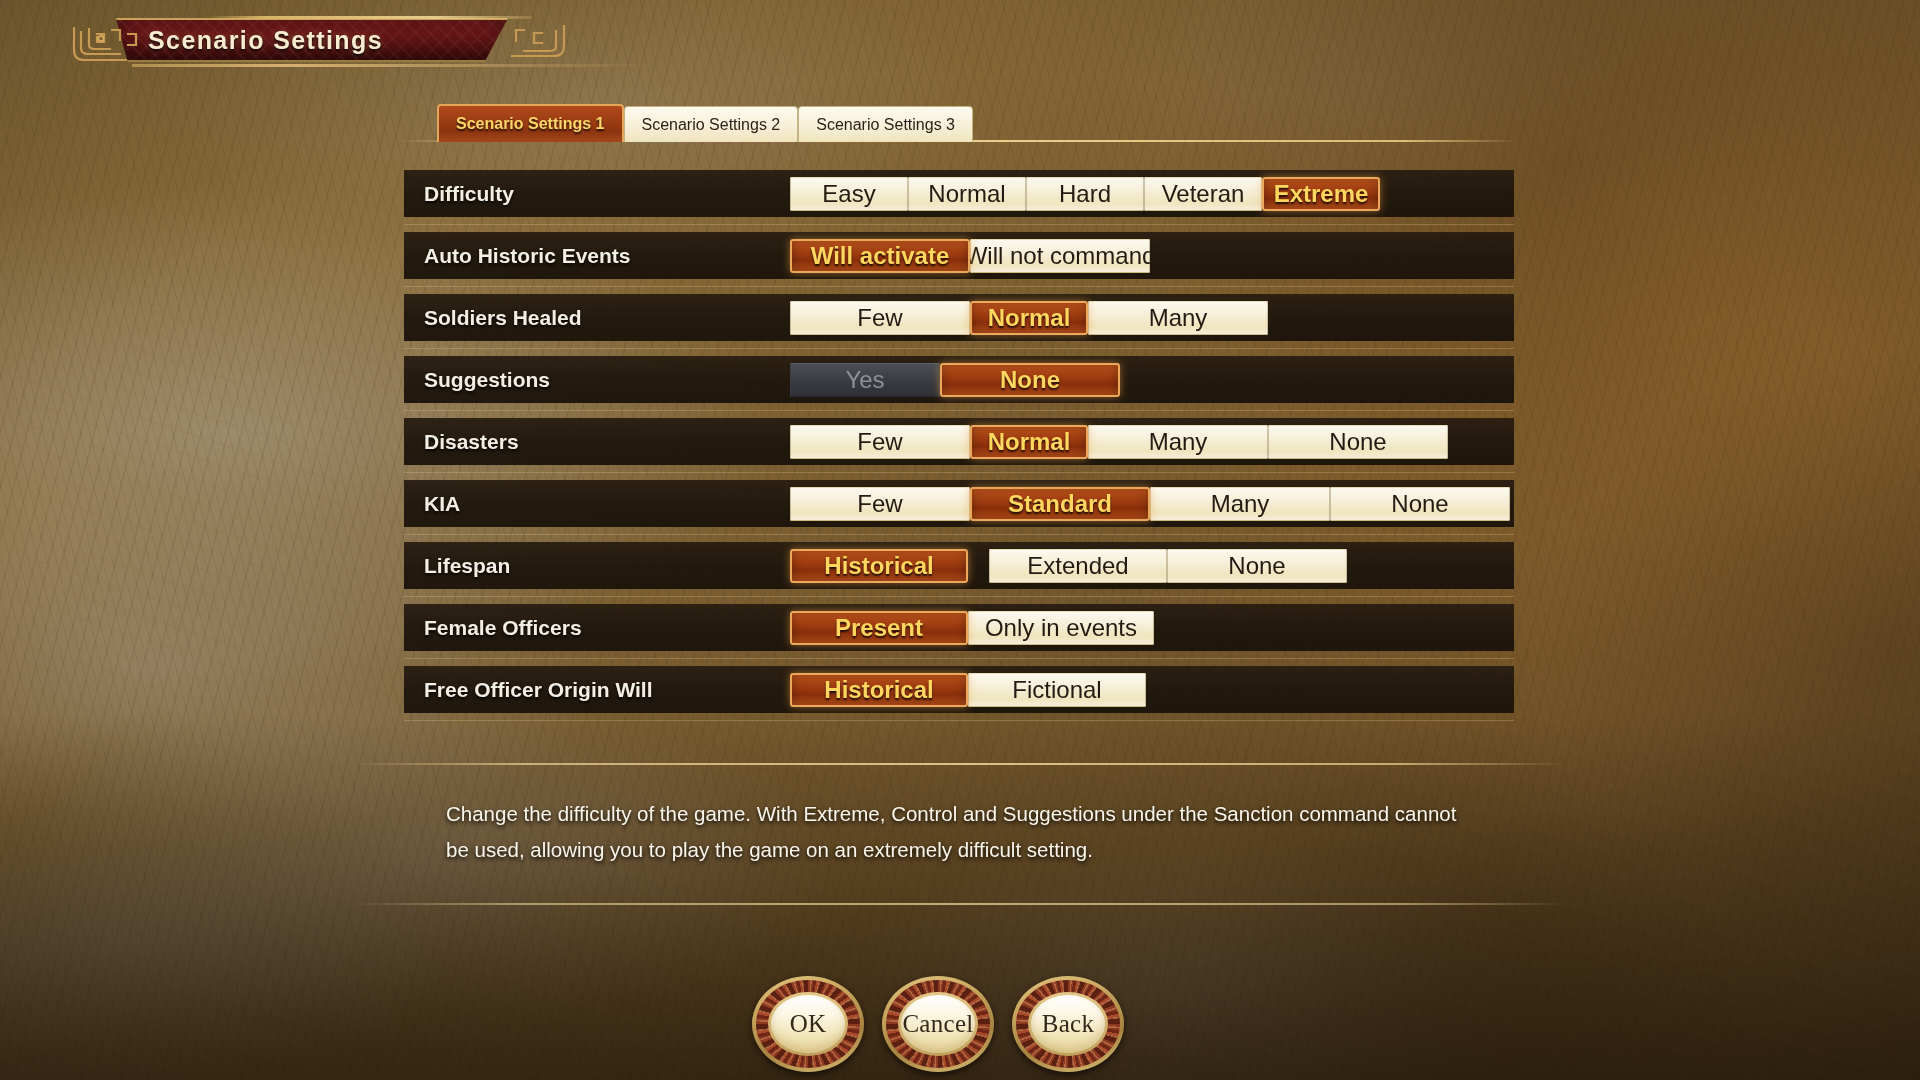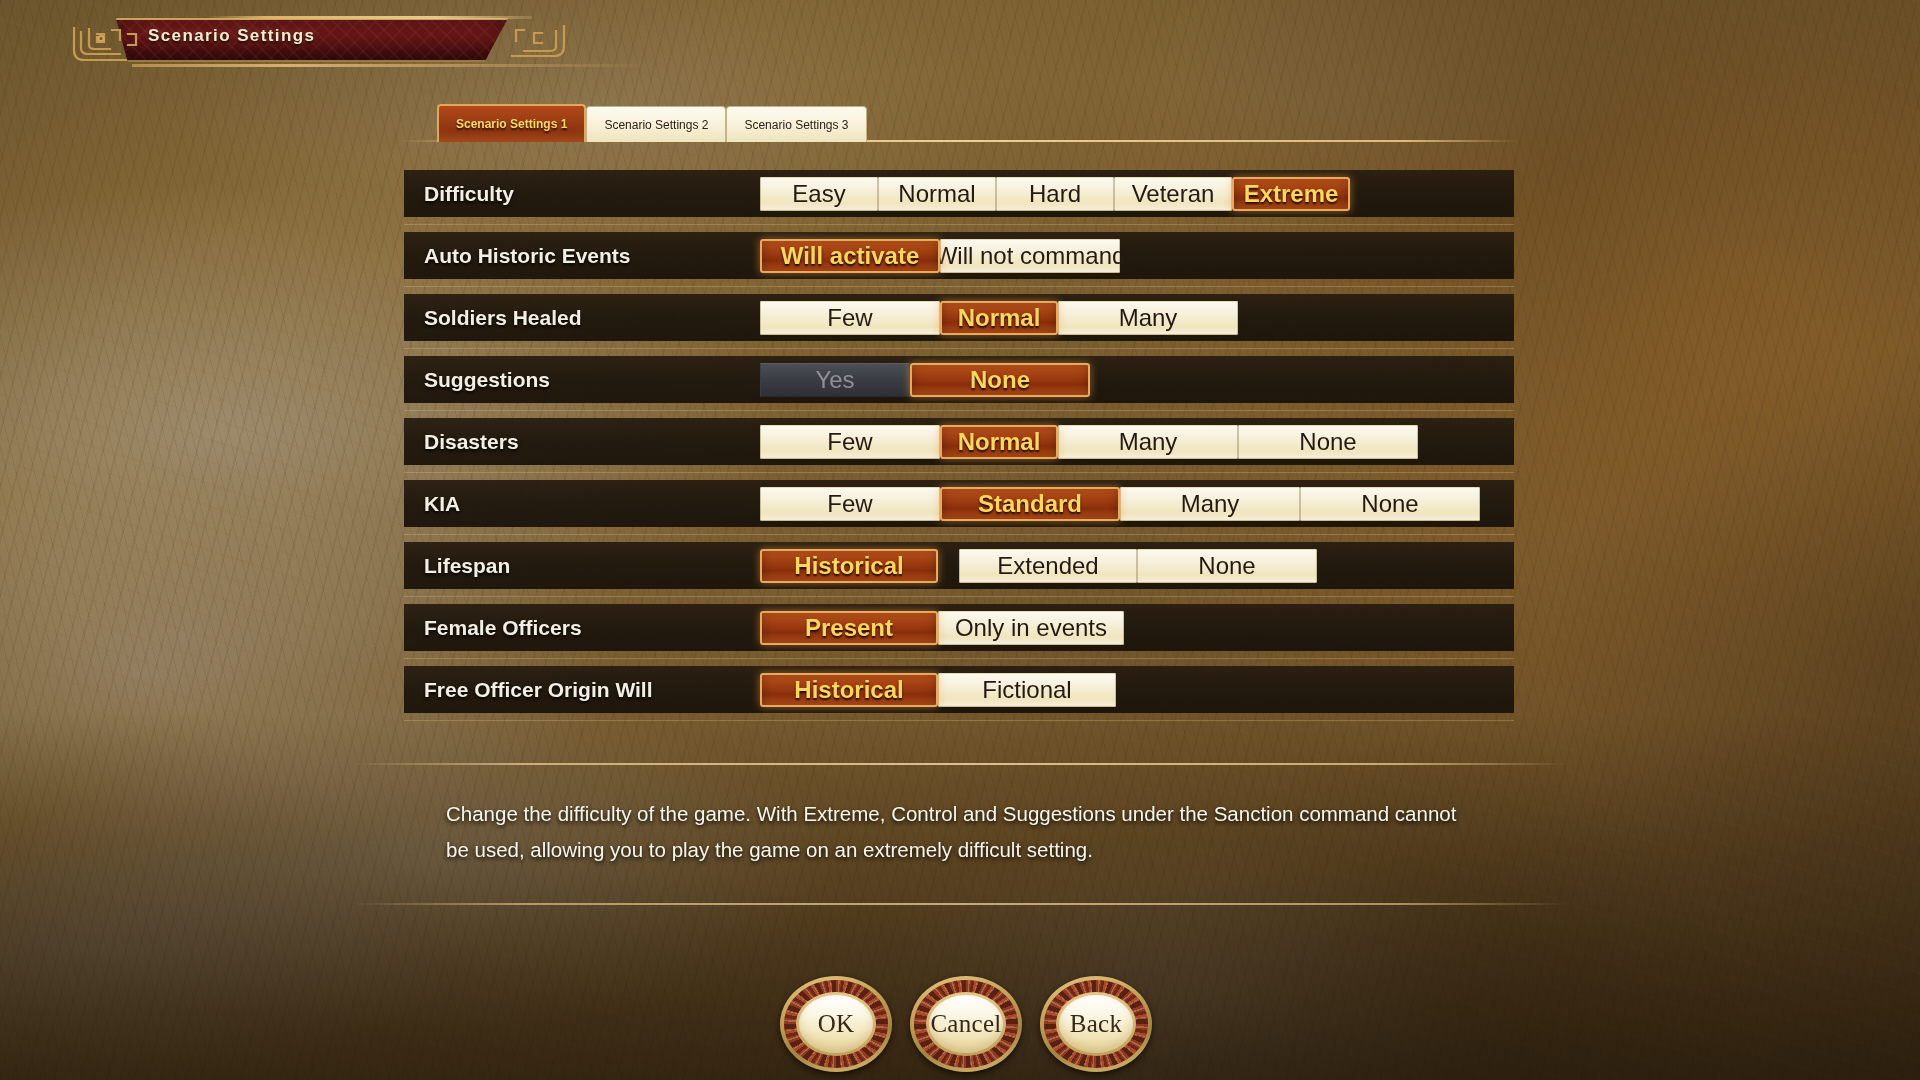--- a/index.html
+++ b/index.html
@@ -111,21 +111,21 @@
   }
   .banner-botline {
     position: absolute;
     left: 96px; top: 50px;
     width: 520px; height: 3px;
     background: linear-gradient(90deg, #b08f4c 0%, #d6b170 30%, rgba(180,146,84,0) 100%);
   }
   #banner-title-text {
     position: absolute;
     left: 112px; top: 12px;
-    font-size: 17px;
+    font-size: 25px;
     font-weight: bold;
     letter-spacing: 1.4px;
     color: #f7ecd0;
     text-shadow: 0 2px 3px rgba(0,0,0,.85), 0 0 10px rgba(255,210,140,.25);
     z-index: 3;
   }
   .banner-orn-left {
     position: absolute;
     left: 34px; top: 6px;
     width: 78px; height: 46px;
@@ -145,21 +145,21 @@
     display: flex;
     align-items: flex-end;
     z-index: 5;
   }
   .tab {
     height: 36px;
     padding: 0 17px;
     display: flex;
     align-items: center;
     justify-content: center;
-    font-size: 12px;
+    font-size: 16px;
     font-weight: bold;
     white-space: nowrap;
     border-radius: 4px 4px 0 0;
     cursor: pointer;
   }
   .tab.inactive {
     background: linear-gradient(180deg, #fdfaef 0%, #f7f0d8 55%, #efe4bd 100%);
     color: #2c2118;
     border: 1px solid #c5b384;
     border-bottom: none;
@@ -197,21 +197,21 @@
     align-items: center;
   }
   .setting-row::after {
     content: "";
     position: absolute;
     left: 0; right: 0; bottom: -8px;
     height: 1px;
     background: rgba(226,196,132,0.30);
   }
   .row-label {
-    width: 356px;
+    width: 386px;
     padding-left: 20px;
     font-size: 21px;
     font-weight: bold;
     color: #f4efe4;
     text-shadow: 0 2px 3px rgba(0,0,0,.9);
     flex: 0 0 auto;
   }
   .opt-group {
     display: flex;
     align-items: center;
@@ -280,21 +280,21 @@
     font-size: 20.5px;
     line-height: 36px;
     color: #faf6ec;
     text-shadow: 0 2px 4px rgba(0,0,0,.95);
     z-index: 3;
   }
 
   
   #button-bar {
     position: absolute;
-    left: 780px; top: 976px;
+    left: 752px; top: 976px;
     display: flex;
     gap: 18px;
     z-index: 5;
   }
   .rbtn {
     position: relative;
     width: 112px;
     height: 96px;
     cursor: pointer;
   }

